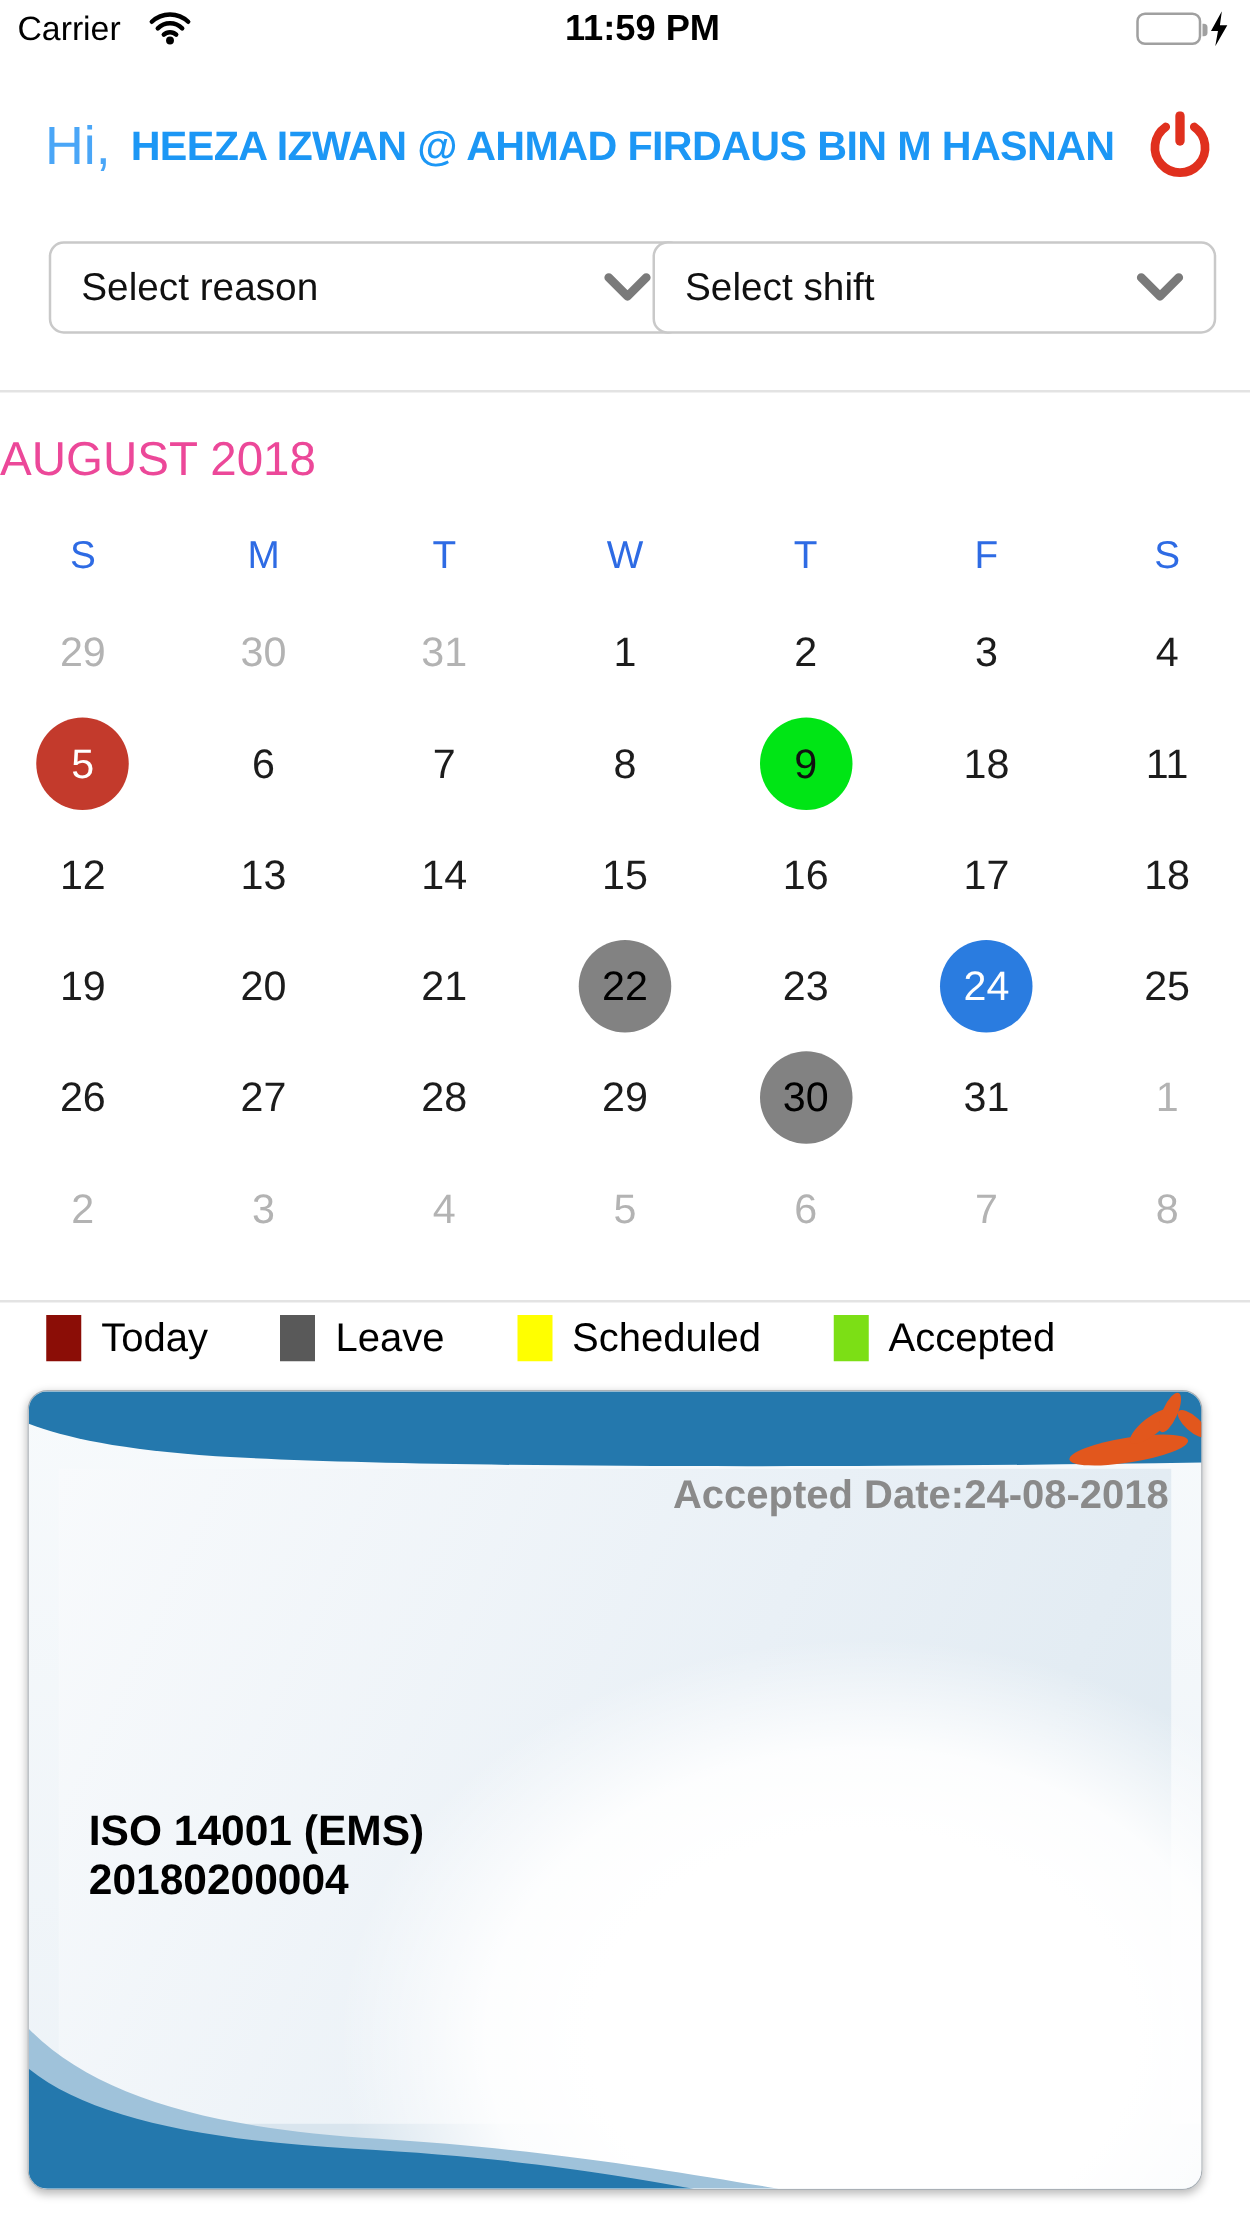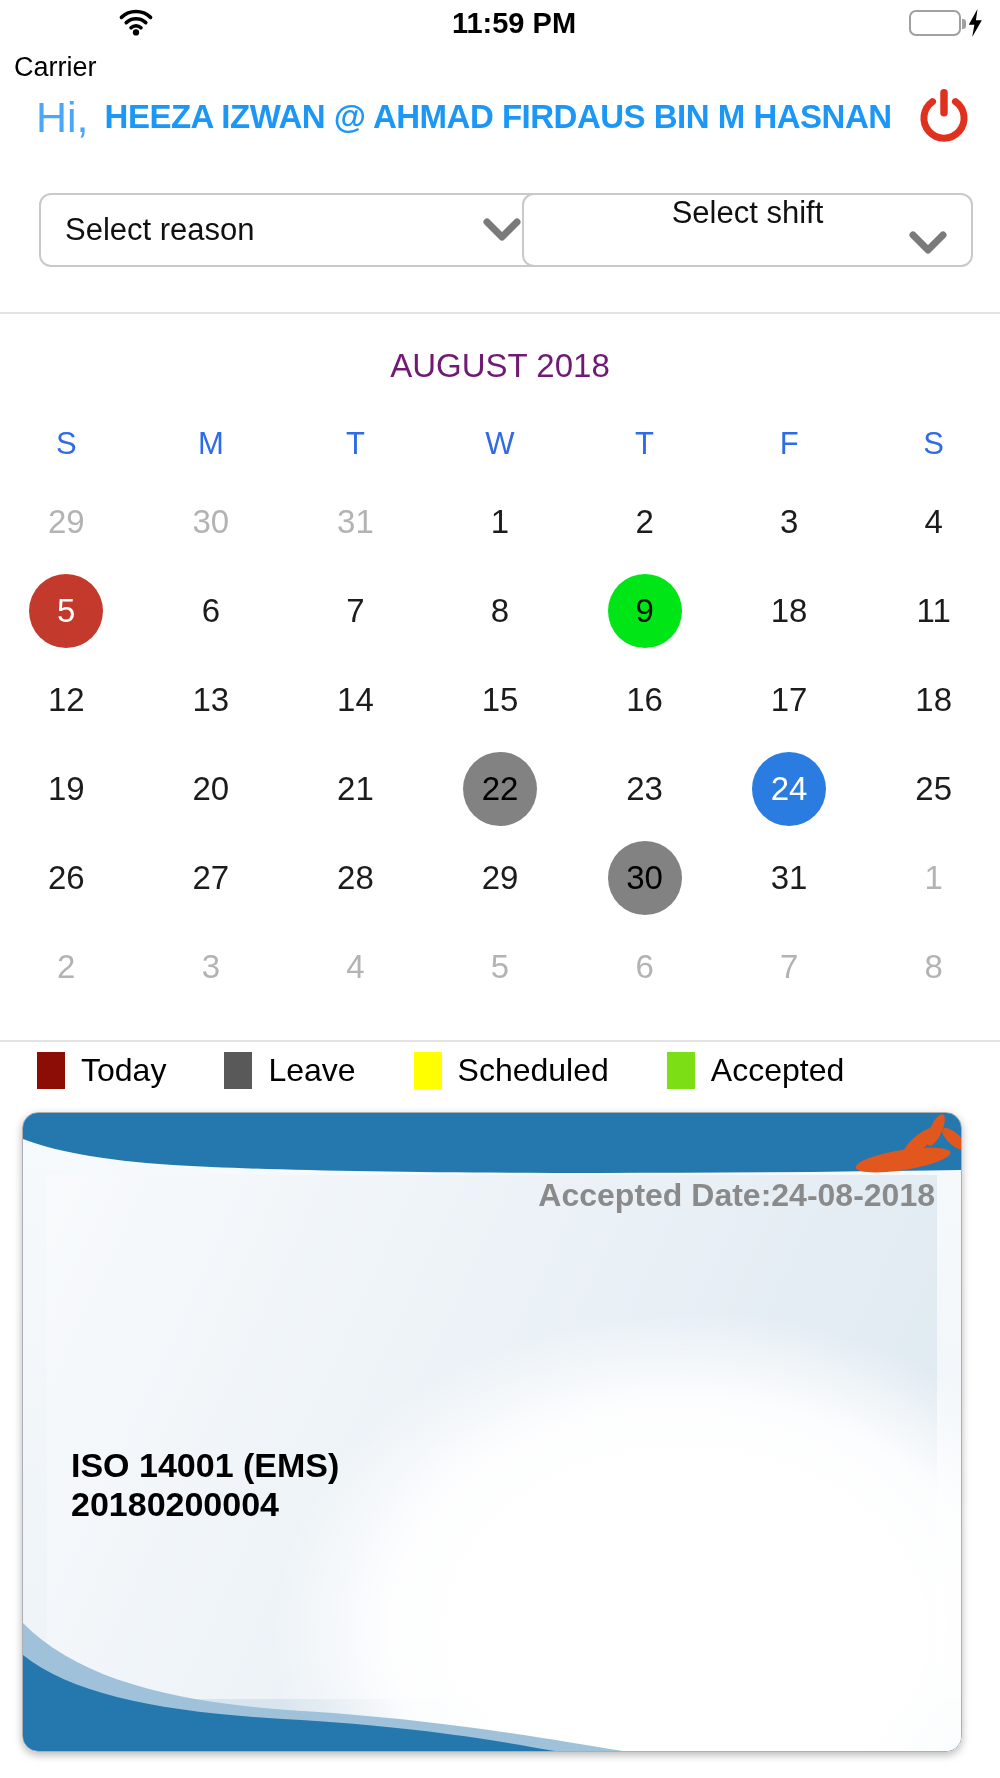--- a/index.html
+++ b/index.html
@@ -1,48 +1,48 @@
 <!DOCTYPE html>
 <html><head>
 <meta charset="utf-8">
 <style>
   * { margin:0; padding:0; box-sizing:border-box; }
   html,body { width:1000px; height:1778px; background:#ffffff;
     font-family:"Liberation Sans", sans-serif; position:relative; overflow:hidden; }
 
   
   .status-bar { position:absolute; top:0; left:0; right:0; height:46px; }
-  .carrier { position:absolute; left:14px; top:8px; font-size:27px; color:#000;margin-top:44px; }
+  .carrier { position:absolute; left:14px; top:8px; font-size:27px; color:#000; }
   .wifi { position:absolute; left:118px; top:9px; }
   .time { position:absolute; left:0; right:0; top:7px; text-align:center; font-size:29px; font-weight:bold; color:#000;margin-left:28px; }
   .battery-group { position:absolute; right:16px; top:9px; display:flex; align-items:center; gap:5px; }
   .battery { width:52px; height:26px; border:2px solid #a0a0a0; border-radius:7px; padding:2px; position:relative; }
   .battery .fill { width:100%; height:100%; border-radius:3px; background:#65d95c; }
   .battery .cap { position:absolute; right:-7px; top:7px; width:4px; height:10px; background:#a0a0a0; border-radius:0 3px 3px 0; }
 
   
   .greeting { position:absolute; top:86px; left:36px; right:28px; height:62px; display:flex; align-items:center; }
   .hi { font-size:43px; color:#4aa6f7; }
   .user-name { font-size:33px; font-weight:bold; color:#1c97f5; margin-left:16px; letter-spacing:-0.5px; white-space:nowrap; }
   .power-btn { margin-left:auto; width:56px; height:56px; background:none; border:none; cursor:pointer; padding:0; }
 
   
   .select { position:absolute; top:193px; height:74px; border:2px solid #c9c9c9; border-radius:12px;
     background:#fff; display:flex; align-items:center; padding:0 24px; font-size:31px; color:#101010; cursor:pointer; }
   .select .chev { margin-left:auto; }
   .select.reason { left:39px; width:508px; }
-  .select.shift  { left:522px; width:451px;flex-direction:column; }
+  .select.shift  { left:522px; width:451px; }
 
   .divider { position:absolute; left:0; right:0; height:2px; background:#e3e3e3; }
   .divider.d1 { top:312px; }
   .divider.d2 { top:1040px; }
 
   
-  .cal-title { position:absolute; top:347px; left:0; right:0; text-align:center;
-    font-size:33px; color:#701a75; }
+  .cal-title { position:absolute; top:347px; left:0; right:0; text-align:left;
+    font-size:38px; color:#ec4899; }
   .weekdays { position:absolute; top:420px; left:-6px; right:-6px; display:grid; grid-template-columns:repeat(7,1fr); }
   .weekday-cell { text-align:center; font-size:31px; color:#2e6be4; height:48px; line-height:48px; }
   .cal-grid { position:absolute; top:477px; left:-6px; right:-6px; display:grid;
     grid-template-columns:repeat(7,1fr); grid-auto-rows:89px; }
   .day-cell { display:flex; align-items:center; justify-content:center; cursor:pointer; }
   .day-num { width:74px; height:74px; border-radius:50%; display:flex; align-items:center; justify-content:center;
     font-size:33px; color:#1c1c1c; }
   .day-cell.adjacent .day-num { color:#b3b3b3; }
   .day-cell.today .day-num    { background:#c33a2c; color:#ffffff; }
   .day-cell.accepted .day-num { background:#00e515; color:#111; }

